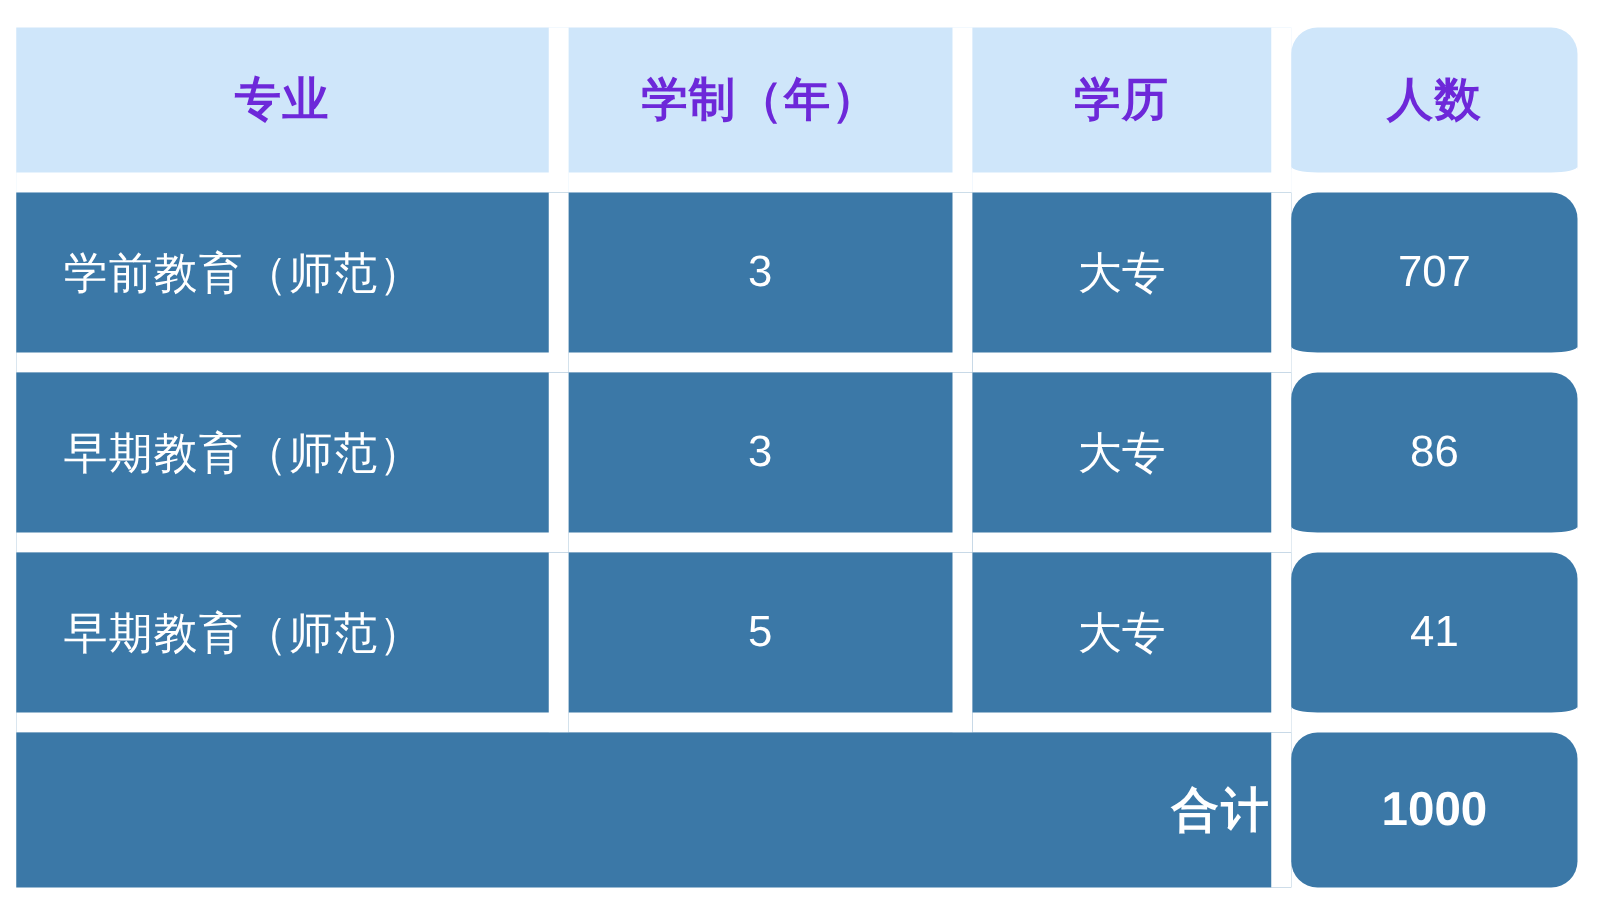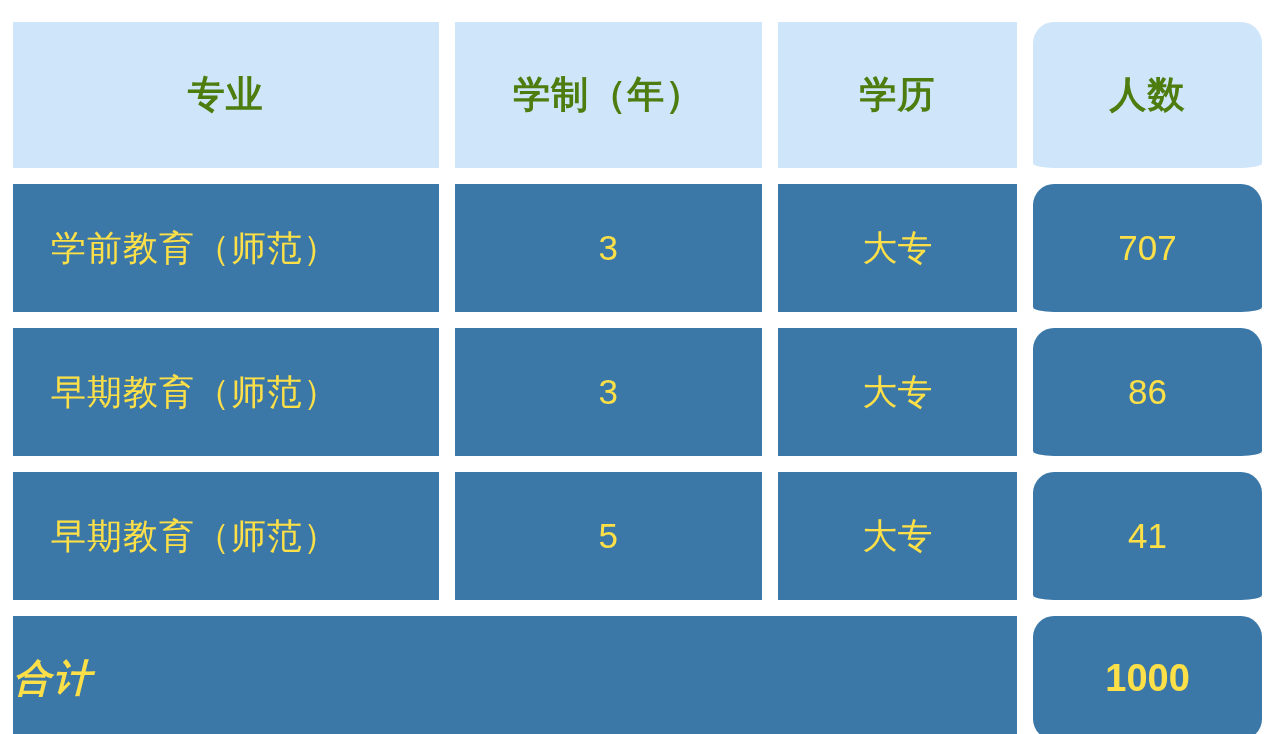--- a/index.html
+++ b/index.html
@@ -33,26 +33,26 @@
   
   .col-major  { width: 436px; }
   .col-years  { width: 319px; }
   .col-degree { width: 252px; }
   .col-count  { width: 226px; }
 
   
   .table thead th {
     height: 116px;
     background: #cfe6fa;
-    color: #4d7c0f;
+    color: #6d28d9;
     font-size: 37px;
     font-weight: bold;
     text-align: center;
     vertical-align: middle;
-    padding: 15px;
+    padding: 0;
     letter-spacing: 1px;
   }
 
   
   .table th, .table td {
     border-right: 16px solid #ffffff;
     border-bottom: 16px solid #ffffff;
   }
   .table th:last-child,
   .table td:last-child {
@@ -60,21 +60,21 @@
     border-radius: 21px;
   }
   .table tbody tr:last-child td {
     border-bottom: 0;
   }
 
   
   .table tbody td {
     height: 128px;
     background: #3b78a7;
-    color: #fde047;
+    color: #ffffff;
     font-size: 35px;
     font-weight: normal;
     text-align: center;
     vertical-align: middle;
     padding: 0;
   }
 
   .cell-major {
     text-align: left !important;
     padding-left: 38px !important;
@@ -86,22 +86,21 @@
   }
 
   
   .table tbody tr.total-row td {
     height: 124px;
     font-weight: bold;
     font-size: 38px;
     letter-spacing: 2px;
   }
   .table tbody tr.total-row td.total-label {
-    text-align: left;
-    font-style: italic;
+    text-align: right;
   }
   .table tbody tr.total-row td.total-value {
     letter-spacing: 0px;
   }
 </style>
 </head>
 <body>
 
 <div class="table-wrap">
   <table class="table">

